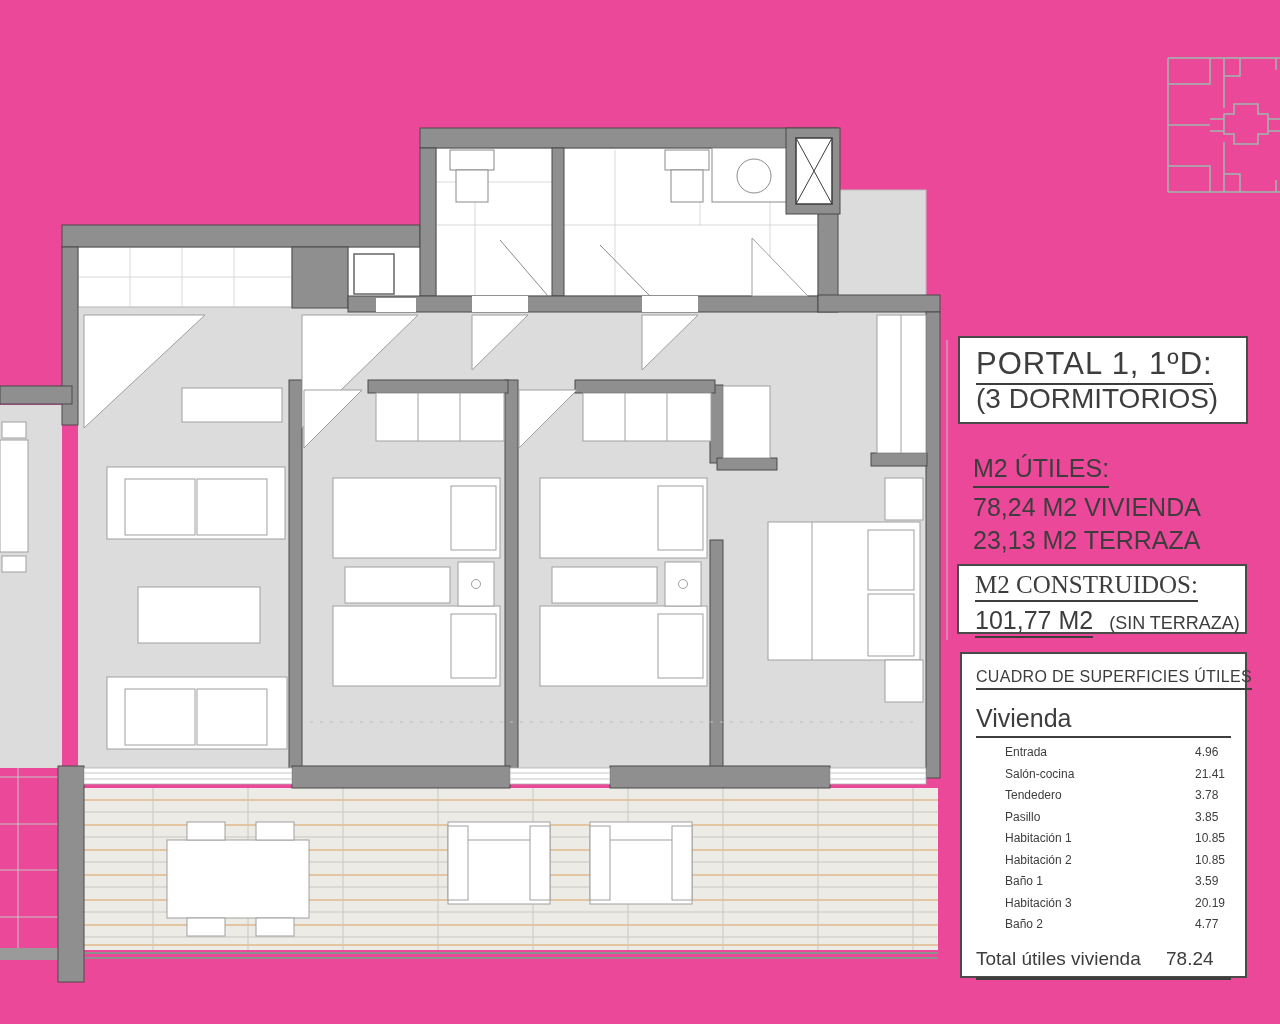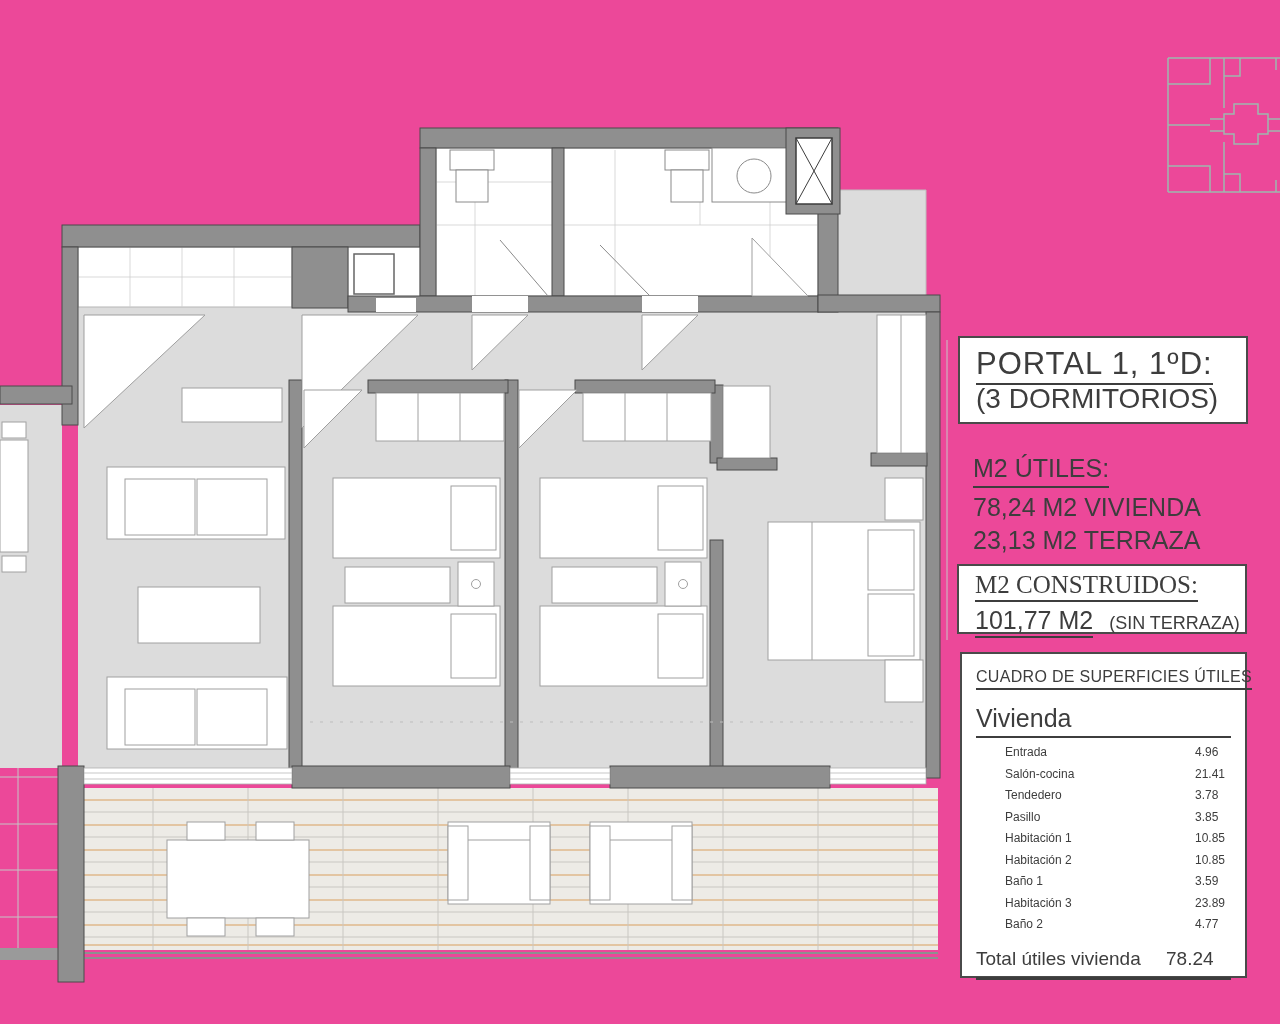--- a/index.html
+++ b/index.html
@@ -269,21 +269,21 @@
     <div class="trow">
         <span class="tlabel">Habitación 2</span>
         <span class="tval">10.85</span>
       </div>
     <div class="trow">
         <span class="tlabel">Baño 1</span>
         <span class="tval">3.59</span>
       </div>
     <div class="trow">
         <span class="tlabel">Habitación 3</span>
-        <span class="tval">23.89</span>
+        <span class="tval">20.19</span>
       </div>
     <div class="trow">
         <span class="tlabel">Baño 2</span>
         <span class="tval">4.77</span>
       </div>
 
     <div class="ttotal">
       <span class="tlabel">Total útiles vivienda</span>
       <span class="tval">78.24</span>
     </div>

